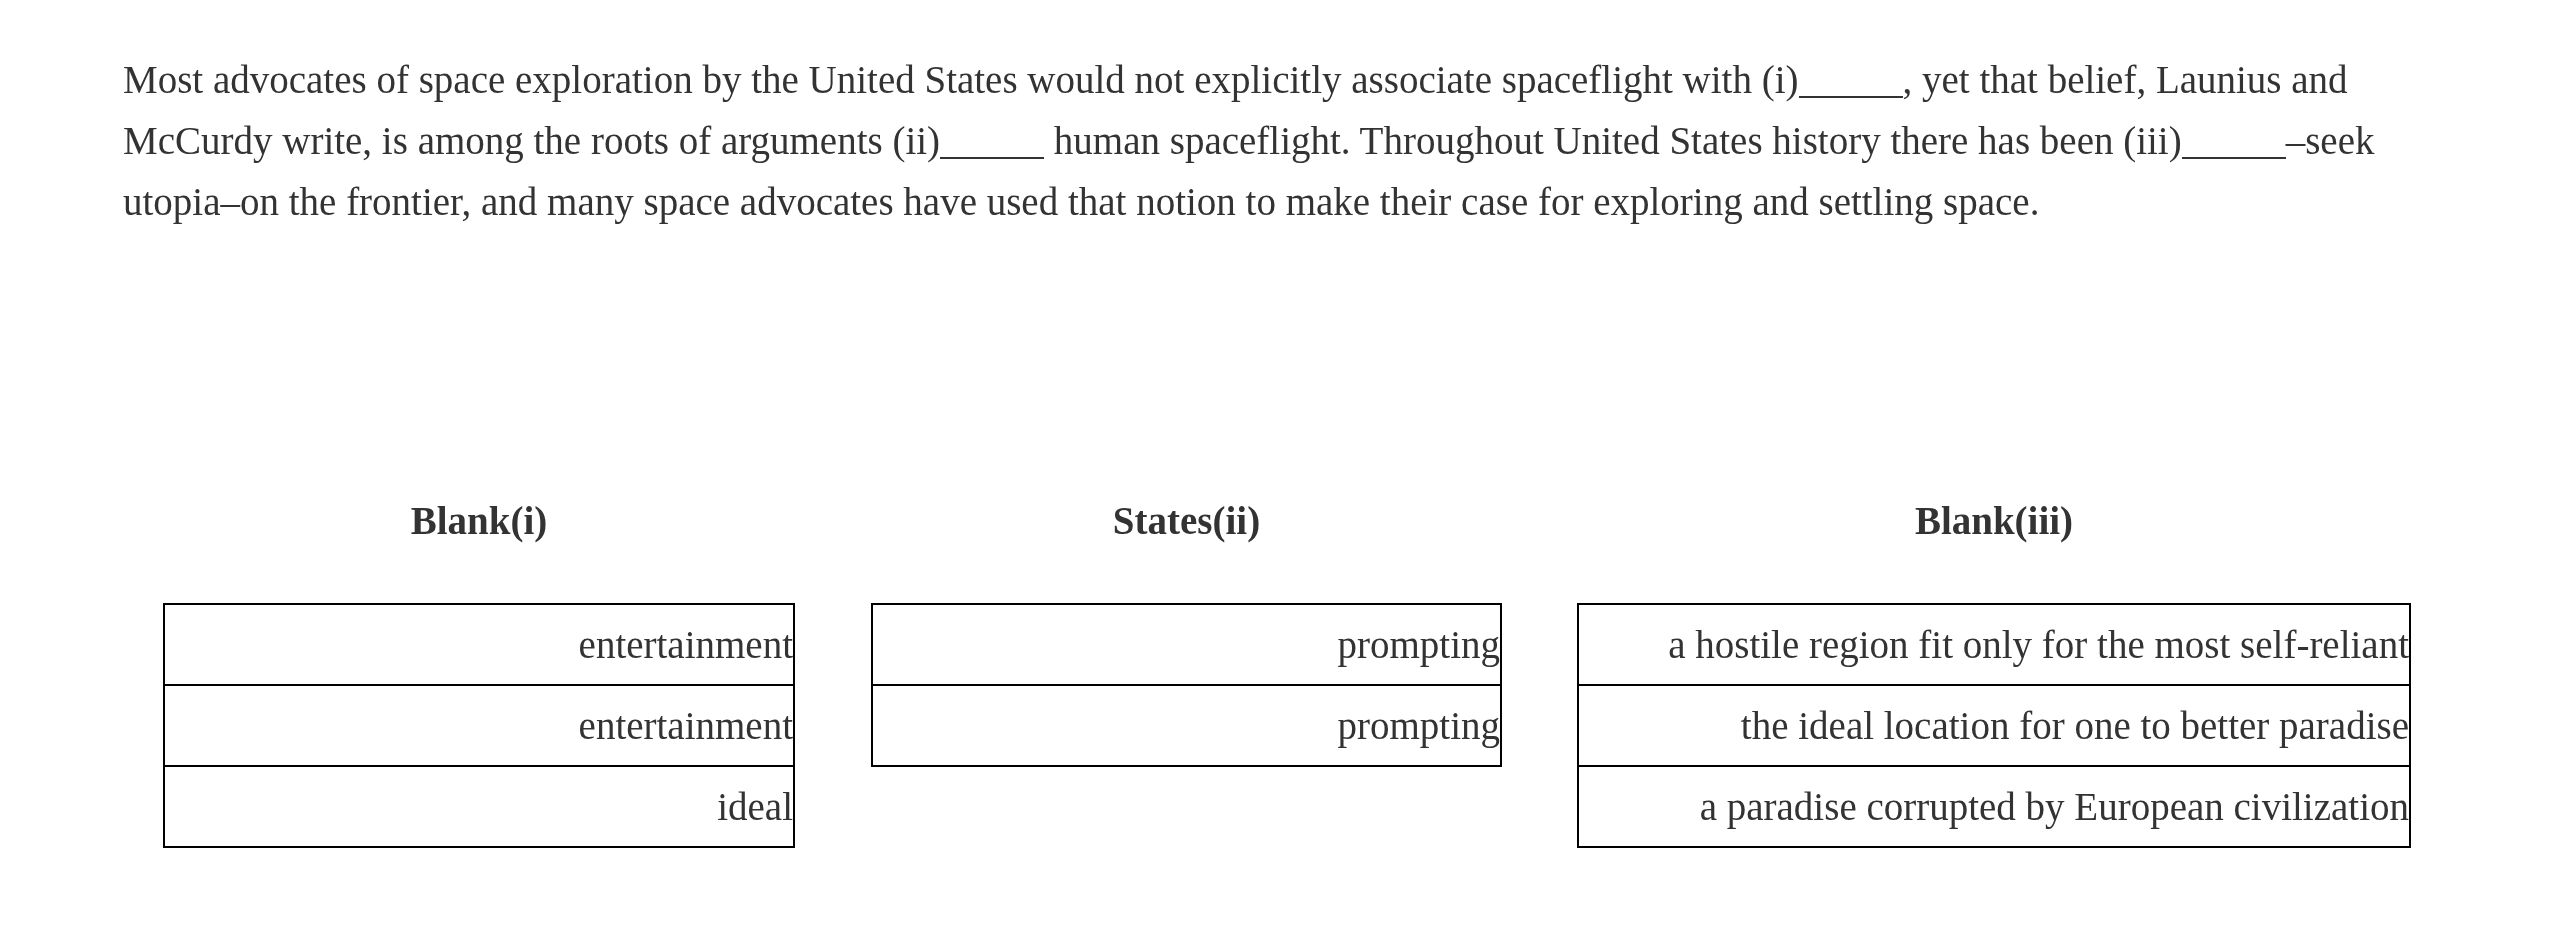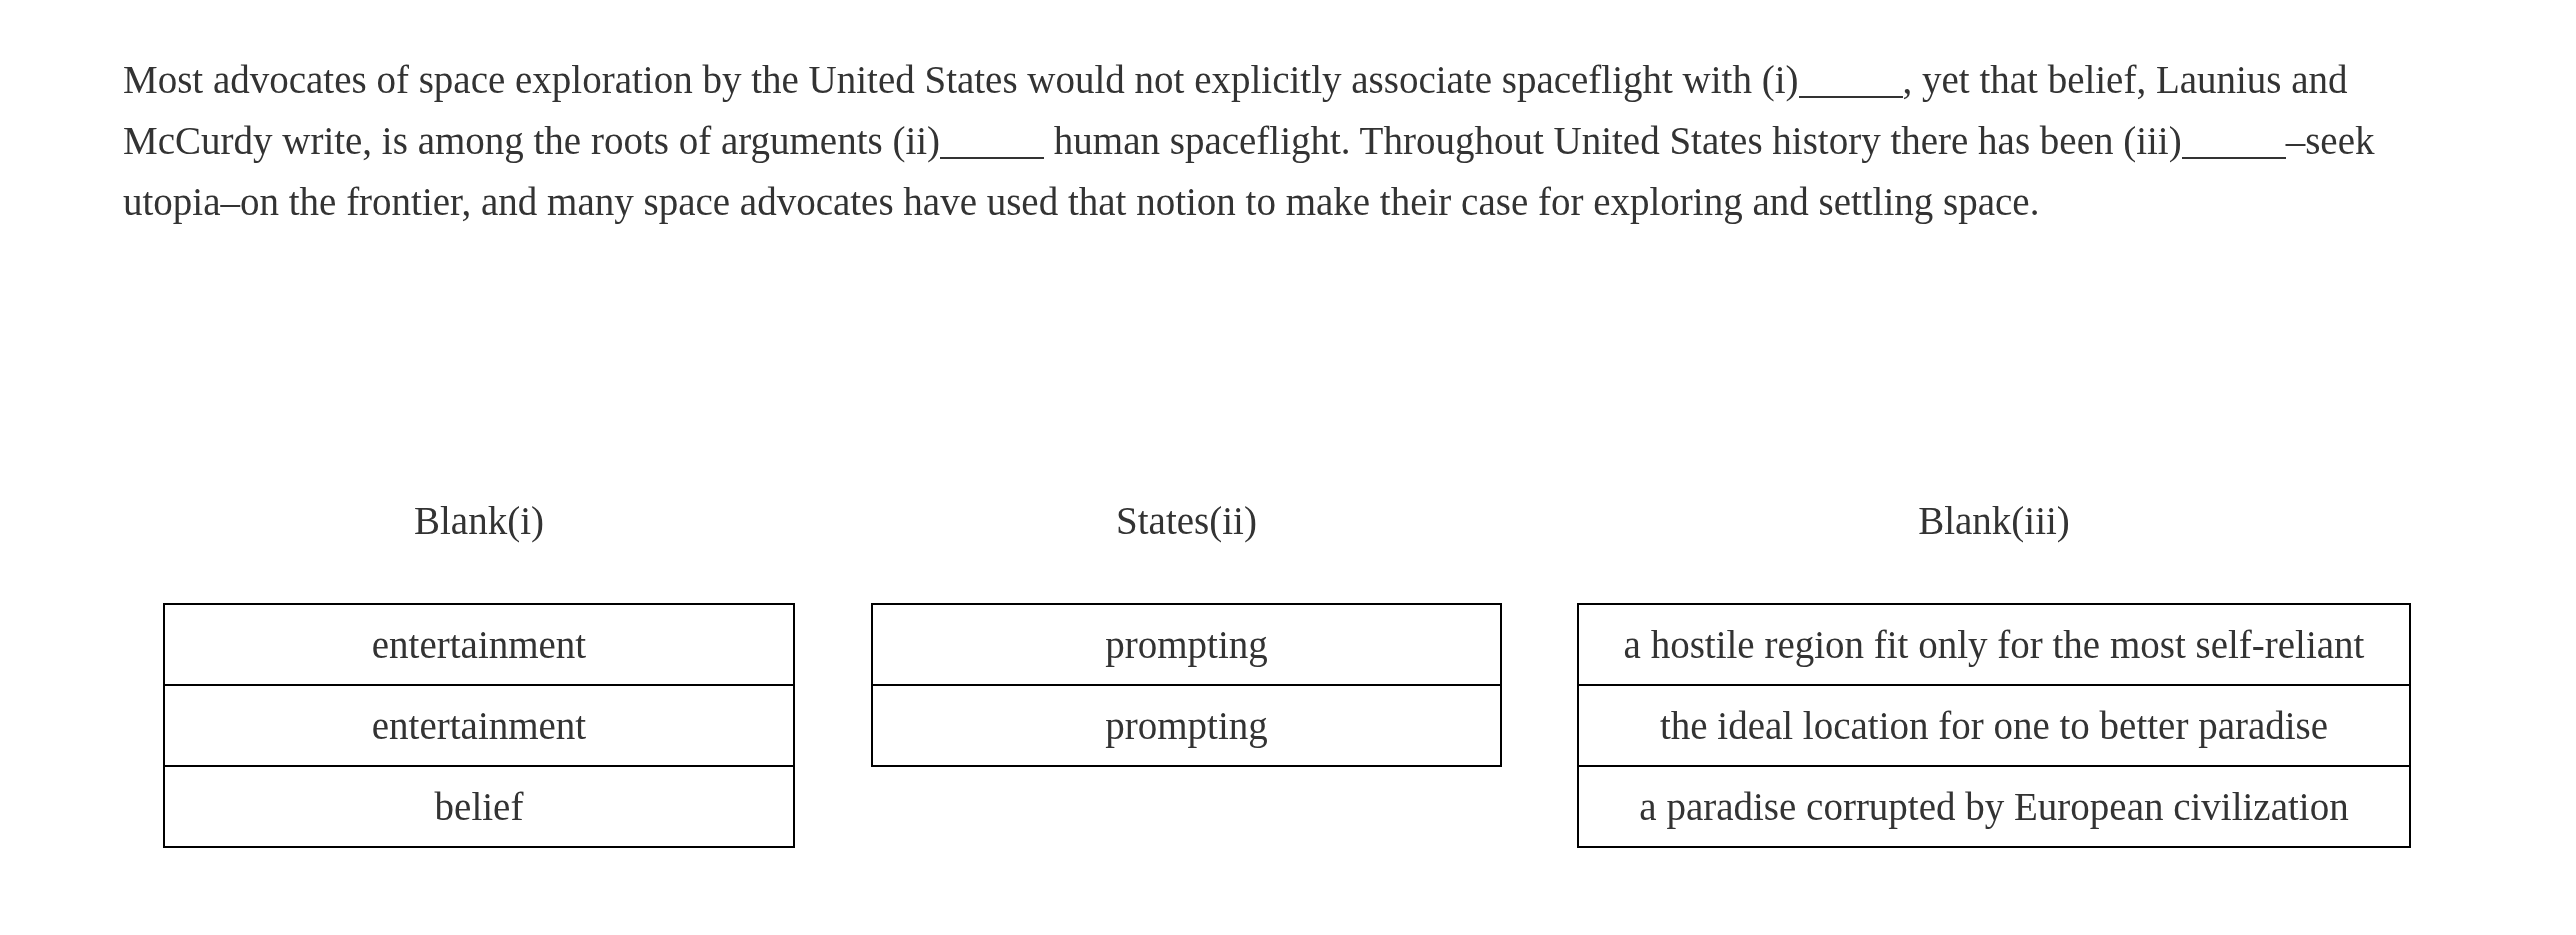--- a/index.html
+++ b/index.html
@@ -38,36 +38,36 @@
     }
     .col-heading {
       position: absolute;
       top: 0;
       left: 0;
       right: 0;
       text-align: center;
       font-size: 39px;
       line-height: 65px;
       margin: 0;
-      font-weight: normal;
+      font-weight: bold;
     }
     .choices {
       position: absolute;
       top: 115px;
       left: 0;
       right: 0;
       border-collapse: collapse;
       width: 100%;
       table-layout: fixed;
     }
     .choices td {
       border: 2.4px solid #000000;
       height: 79px;
       padding: 0;
-      text-align: center;
+      text-align: right;
       vertical-align: middle;
       font-size: 39px;
       color: #333333;
       white-space: nowrap;
       cursor: pointer;
     }
     #col-1 { left: 163px; width: 632px; }
     #col-2 { left: 871px; width: 631px; }
     #col-3 { left: 1577px; width: 834px; }
   </style>
@@ -80,21 +80,21 @@
   <h3 class="col-heading">Blank(i)</h3>
   <table class="choices">
     <tbody>
         <tr>
           <td>entertainment</td>
         </tr>
     <tr>
           <td>entertainment</td>
         </tr>
     <tr>
-          <td>belief</td>
+          <td>ideal</td>
         </tr>
   </tbody>
     </table>
 </div>
 
 <div class="col" id="col-2">
   <h3 class="col-heading">States(ii)</h3>
   <table class="choices">
     <tbody>
     <tr>

